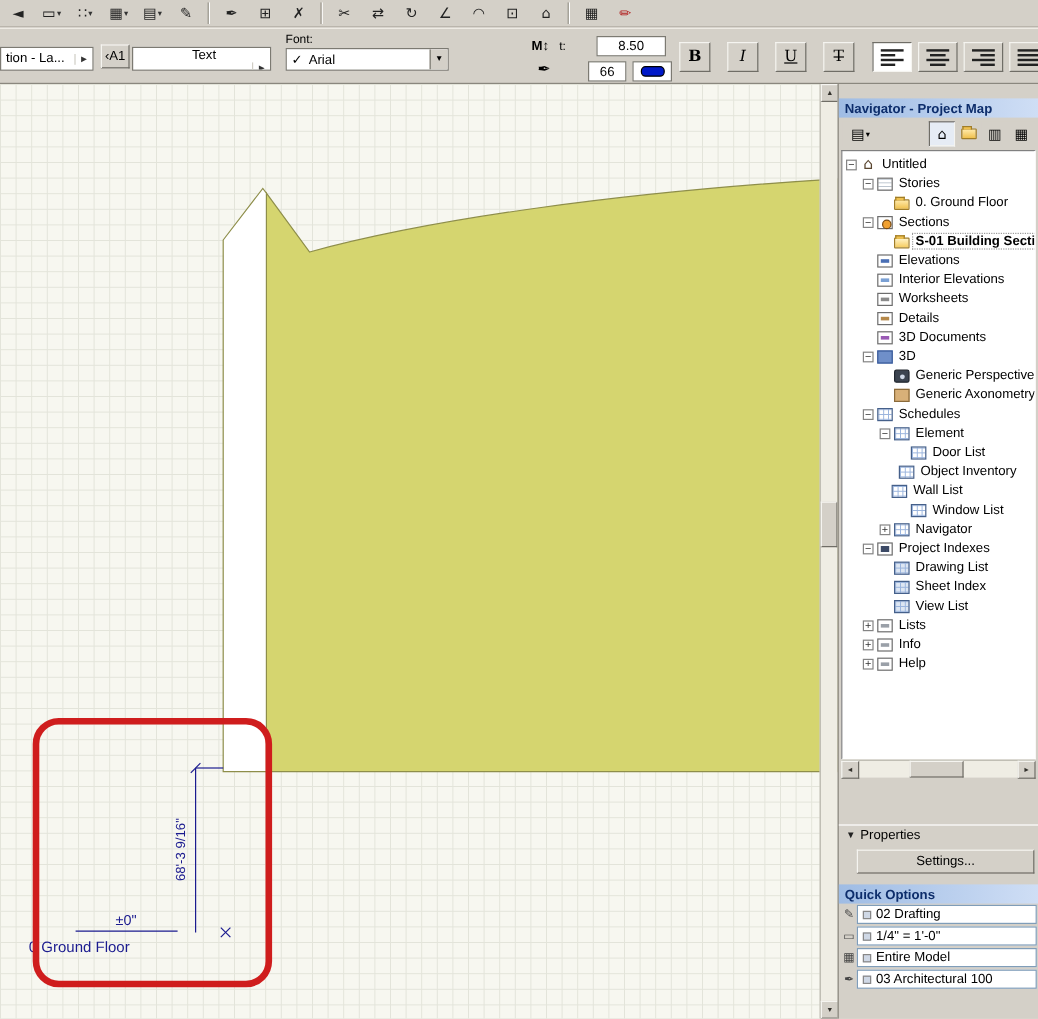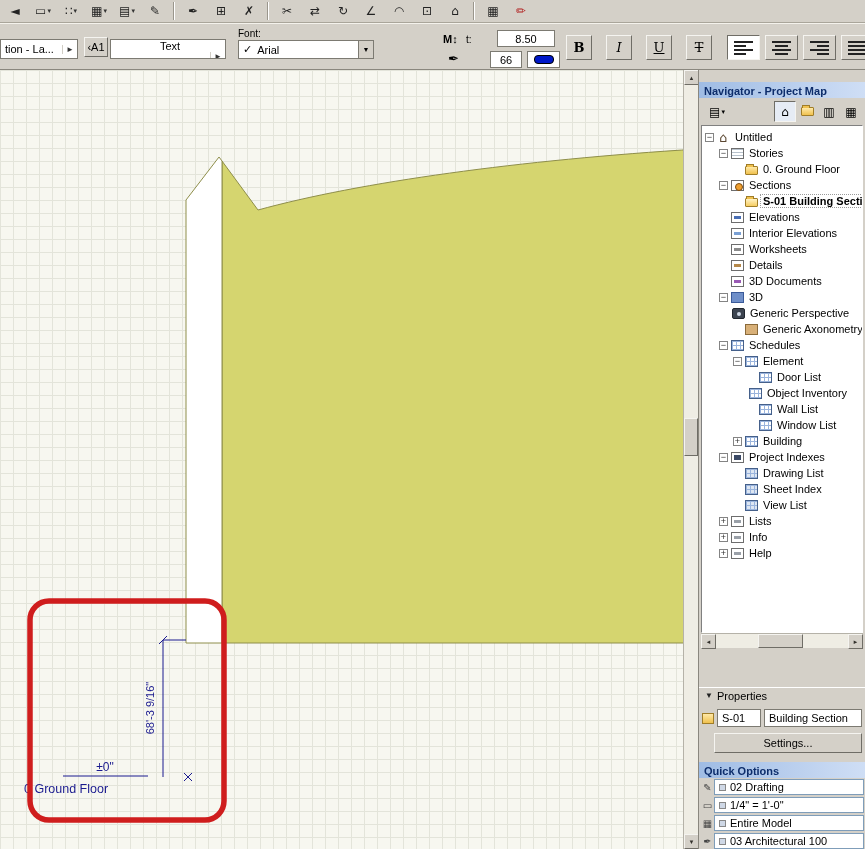--- a/index.html
+++ b/index.html
@@ -424,21 +424,21 @@
         <div class="trow" style="padding-left: 17px;">
           <span class="exp hid"></span>
           <span class="ic k-doc3d"></span>
           <span class="tlabel">3D Documents</span>
         </div>
         <div class="trow" style="padding-left: 17px;">
           <span class="exp">−</span>
           <span class="ic k-threed"></span>
           <span class="tlabel">3D</span>
         </div>
-        <div class="trow" style="padding-left: 18px;">
+        <div class="trow" style="padding-left: 31px;">
           <span class="exp hid"></span>
           <span class="ic k-persp"></span>
           <span class="tlabel">Generic Perspective</span>
         </div>
         <div class="trow" style="padding-left: 31px;">
           <span class="exp hid"></span>
           <span class="ic k-axo"></span>
           <span class="tlabel">Generic Axonometry</span>
         </div>
         <div class="trow" style="padding-left: 17px;">
@@ -454,34 +454,34 @@
         <div class="trow" style="padding-left: 45px;">
           <span class="exp hid"></span>
           <span class="ic k-tables"></span>
           <span class="tlabel">Door List</span>
         </div>
         <div class="trow" style="padding-left: 35px;">
           <span class="exp hid"></span>
           <span class="ic k-tables"></span>
           <span class="tlabel">Object Inventory</span>
         </div>
-        <div class="trow" style="padding-left: 45px;">
+        <div class="trow" style="padding-left: 29px;">
           <span class="exp hid"></span>
           <span class="ic k-tables"></span>
           <span class="tlabel">Wall List</span>
         </div>
         <div class="trow" style="padding-left: 45px;">
           <span class="exp hid"></span>
           <span class="ic k-tables"></span>
           <span class="tlabel">Window List</span>
         </div>
         <div class="trow" style="padding-left: 31px;">
           <span class="exp">+</span>
           <span class="ic k-table"></span>
-          <span class="tlabel">Building</span>
+          <span class="tlabel">Navigator</span>
         </div>
         <div class="trow" style="padding-left: 17px;">
           <span class="exp">−</span>
           <span class="ic k-index"></span>
           <span class="tlabel">Project Indexes</span>
         </div>
         <div class="trow" style="padding-left: 31px;">
           <span class="exp hid"></span>
           <span class="ic k-dark"></span>
           <span class="tlabel">Drawing List</span>
@@ -517,29 +517,20 @@
       <div class="strack">
         <div class="sthumb" style="top:0;bottom:0;left:42px;width:45px;"></div>
       </div>
       <div class="sbtn">►</div>
     </div>
 
     <div class="propshdr">
       <span class="tri">▼</span>
       <span>Properties</span>
     </div>
-    <div class="proprow">
-      <span class="propicon"></span>
-      <div class="pfield" style="width:44px;">
-        <span>S-01</span>
-      </div>
-      <div class="pfield" style="flex:1;">
-        <span>Building Section</span>
-      </div>
-    </div>
     <div class="settingsbtn">
       <span>Settings...</span>
     </div>
 
     <div class="bluehdr qohdr">
       <span>Quick Options</span>
     </div>
     <div>
         <div class="qrow">
           <span class="qicon">✎</span>

